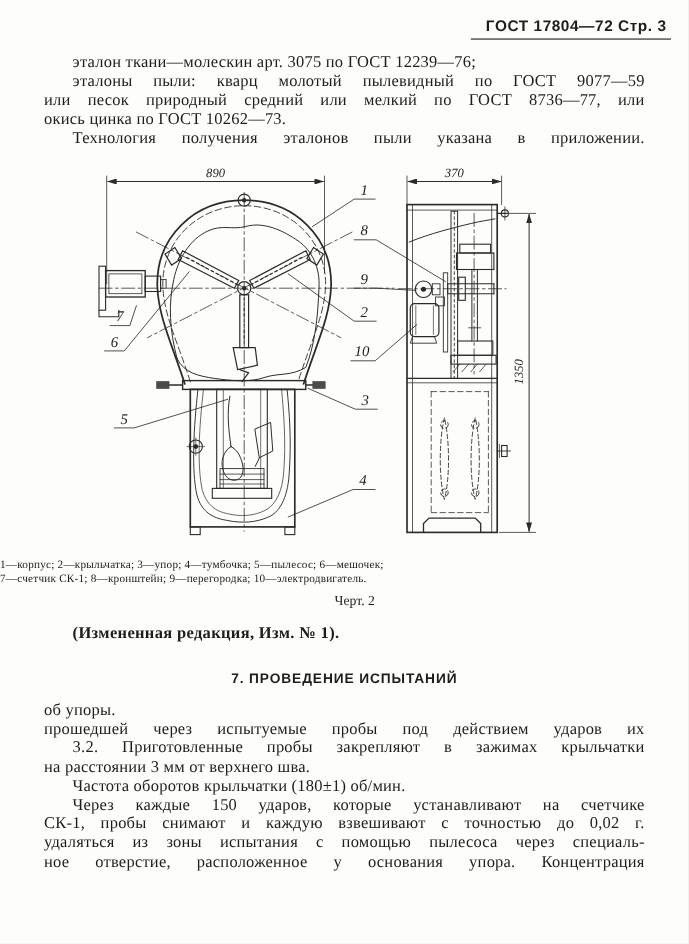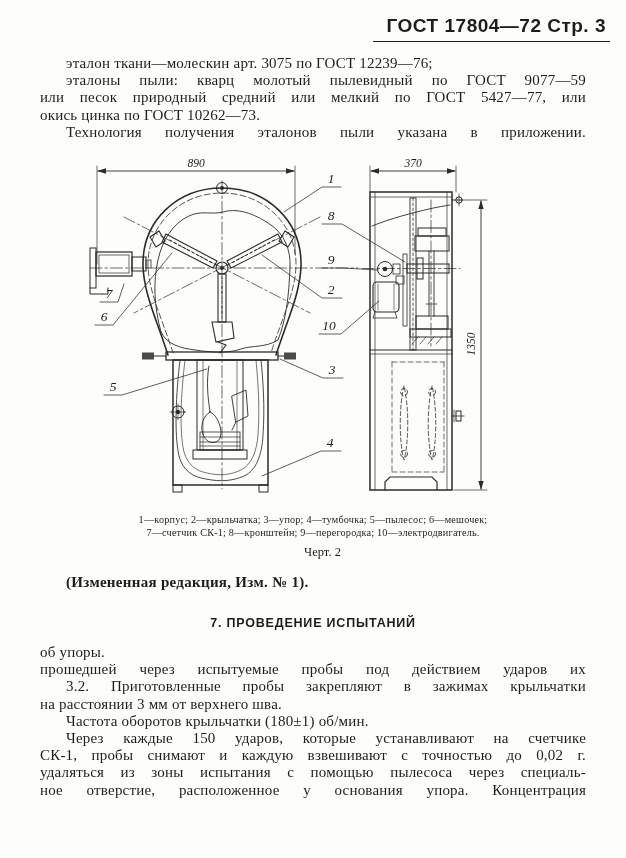--- a/index.html
+++ b/index.html
@@ -5,36 +5,36 @@
   html,body{margin:0;padding:0;background:#e8e6e1;}
   .page{
     position:relative;width:626px;height:858px;margin:0 auto;
     background:#fdfdfb;color:#1f1d1a;overflow:hidden;
     font-family:"Liberation Serif","DejaVu Serif",serif;
   }
   
   .hdr{ text-align:right; padding:15px 16px 0 0; }
   .hdr-inner{
     display:inline-block;font-family:"Liberation Sans","DejaVu Sans",sans-serif;
-    font-weight:bold;font-size:19px;letter-spacing:.5px;
+    font-weight:bold;font-size:14px;letter-spacing:.5px;
     border-bottom:1.6px solid #1f1d1a;padding:0 4px 4px 14px;
   }
   
   .txt{ margin:0 40px; }
   .ln{
     font-size:15px;line-height:17.2px;letter-spacing:.2px;
     white-space:normal;text-align:left;
   }
   .ln.j{ text-align:justify; text-align-last:justify; }
   .ln.ind{ text-indent:26px; }
   .intro{ margin-top:13px; }
   
   .fig{ margin-top:13px; height:356px; position:relative; }
   .fig svg{ position:absolute; left:60px; top:0; }
-  .legend{ text-align:center; font-size:10.2px; line-height:12.5px; margin-top:4px; letter-spacing:.2px;}
+  .legend{ text-align:left; font-size:10.2px; line-height:12.5px; margin-top:4px; letter-spacing:.2px;}
   .caption{ text-align:center; font-size:12.5px; margin-top:6px;margin-left:19px; }
   .amendment{ margin:14px 40px 0 40px; font-weight:bold; font-size:15px; text-indent:26px; letter-spacing:.3px;}
   .sect-hdr{
     margin-top:25px; text-align:center;
     font-family:"Liberation Sans","DejaVu Sans",sans-serif;
     font-weight:bold; font-size:12.5px; letter-spacing:.8px;
   }
   .body-txt{ margin-top:14px; }
   
   .dimtxt{ font-family:"Liberation Serif",serif; font-style:italic; font-size:11.5px; fill:#1f1d1a; }
@@ -45,21 +45,21 @@
 
 <div class="page">
 
   <div class="hdr">
     <span class="hdr-inner">ГОСТ 17804—72  Стр. 3</span>
   </div>
 
   <div class="txt intro">
     <div class="ln ind">эталон ткани—молескин арт. 3075 по ГОСТ 12239—76;</div>
     <div class="ln ind j">эталоны пыли: кварц молотый пылевидный по ГОСТ 9077—59</div>
-    <div class="ln j">или песок природный средний или мелкий по ГОСТ 5427—77, или</div>
+    <div class="ln j">или песок природный средний или мелкий по ГОСТ 8736—77, или</div>
     <div class="ln">окись цинка по ГОСТ 10262—73.</div>
     <div class="ln ind j">Технология получения  эталонов пыли указана в  приложении.</div>
   </div>
 
   <div class="fig">
     <svg width="560" height="356" viewBox="0 0 560 356">
       <defs>
         <marker id="arr" viewBox="0 0 10 6" refX="9" refY="3" markerWidth="10" markerHeight="6" orient="auto-start-reverse">
           <path d="M0,0 L10,3 L0,6 Z" fill="#2b2b2b"></path>
         </marker>

